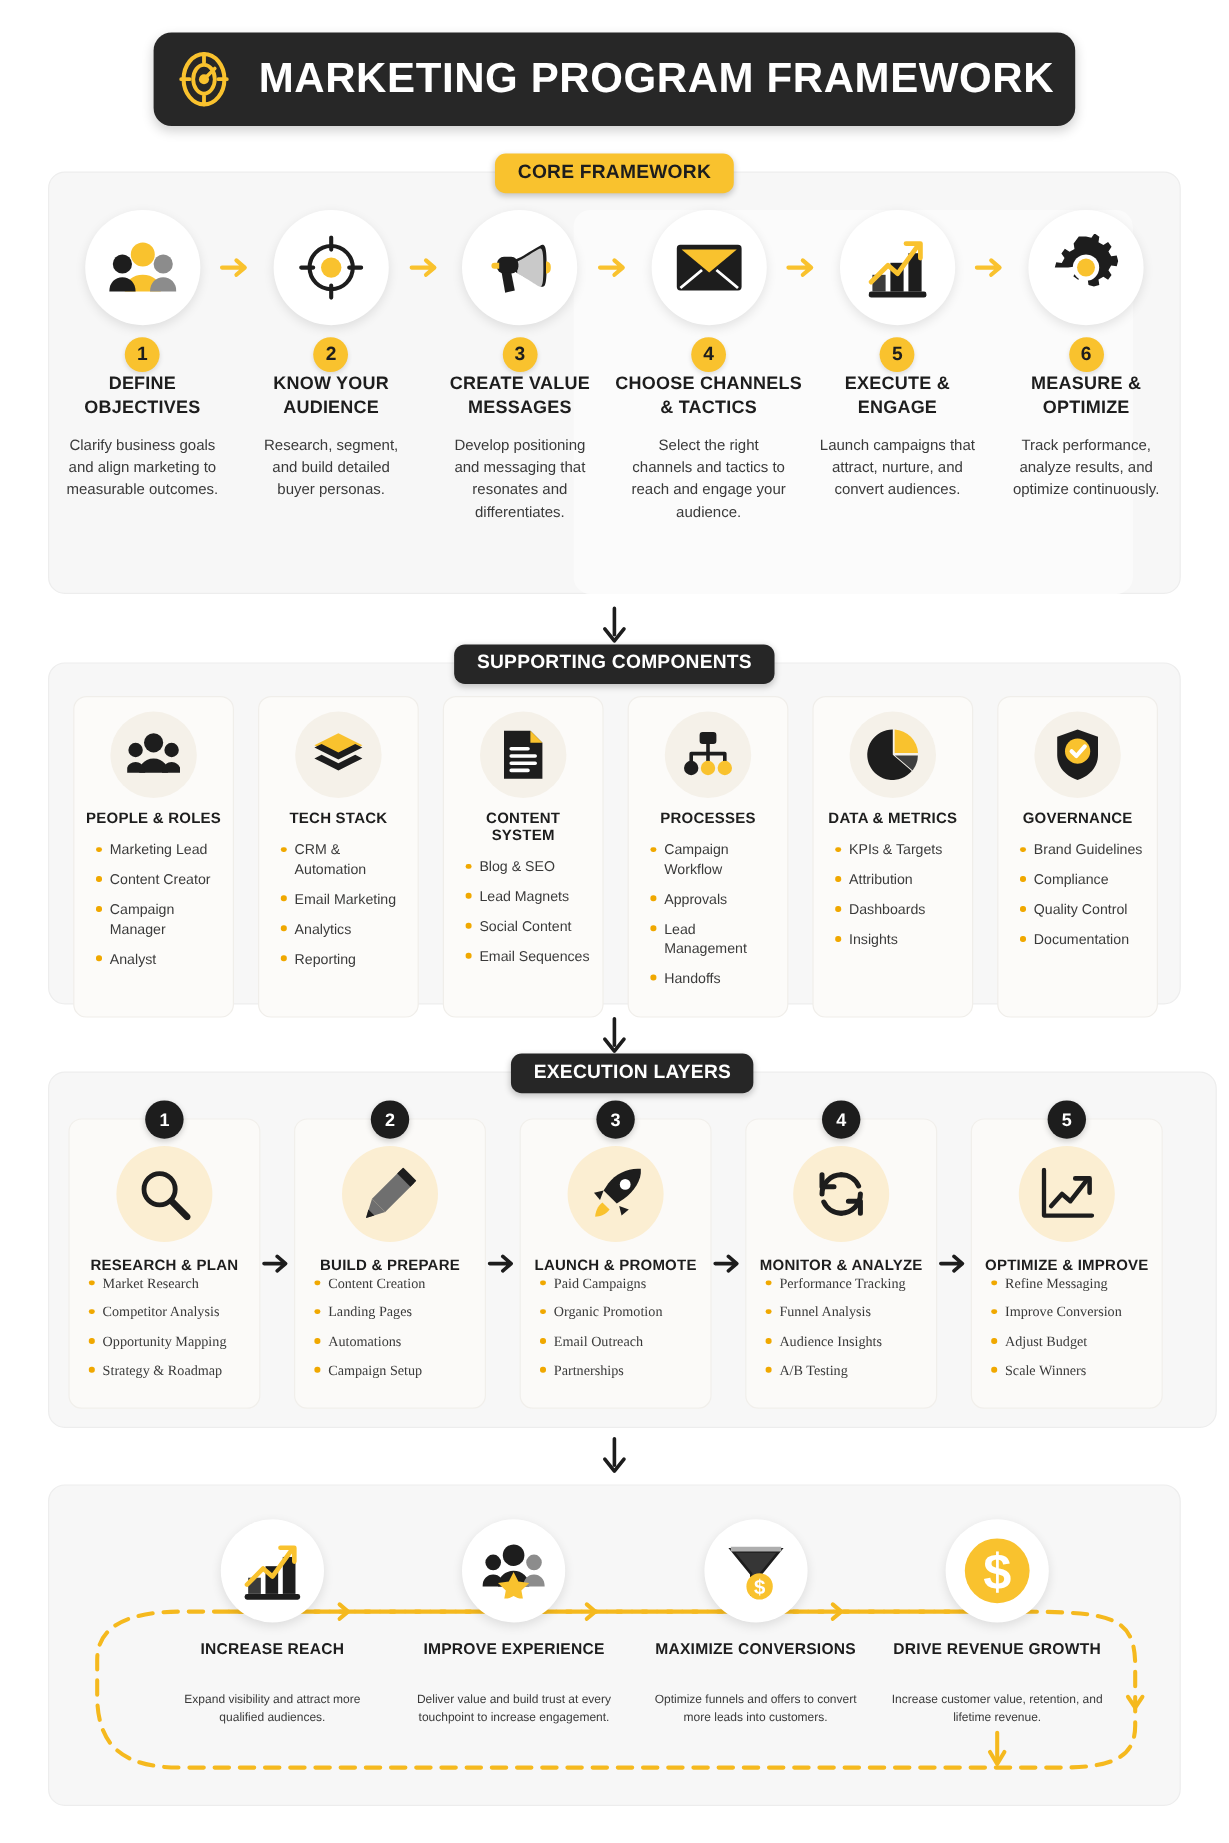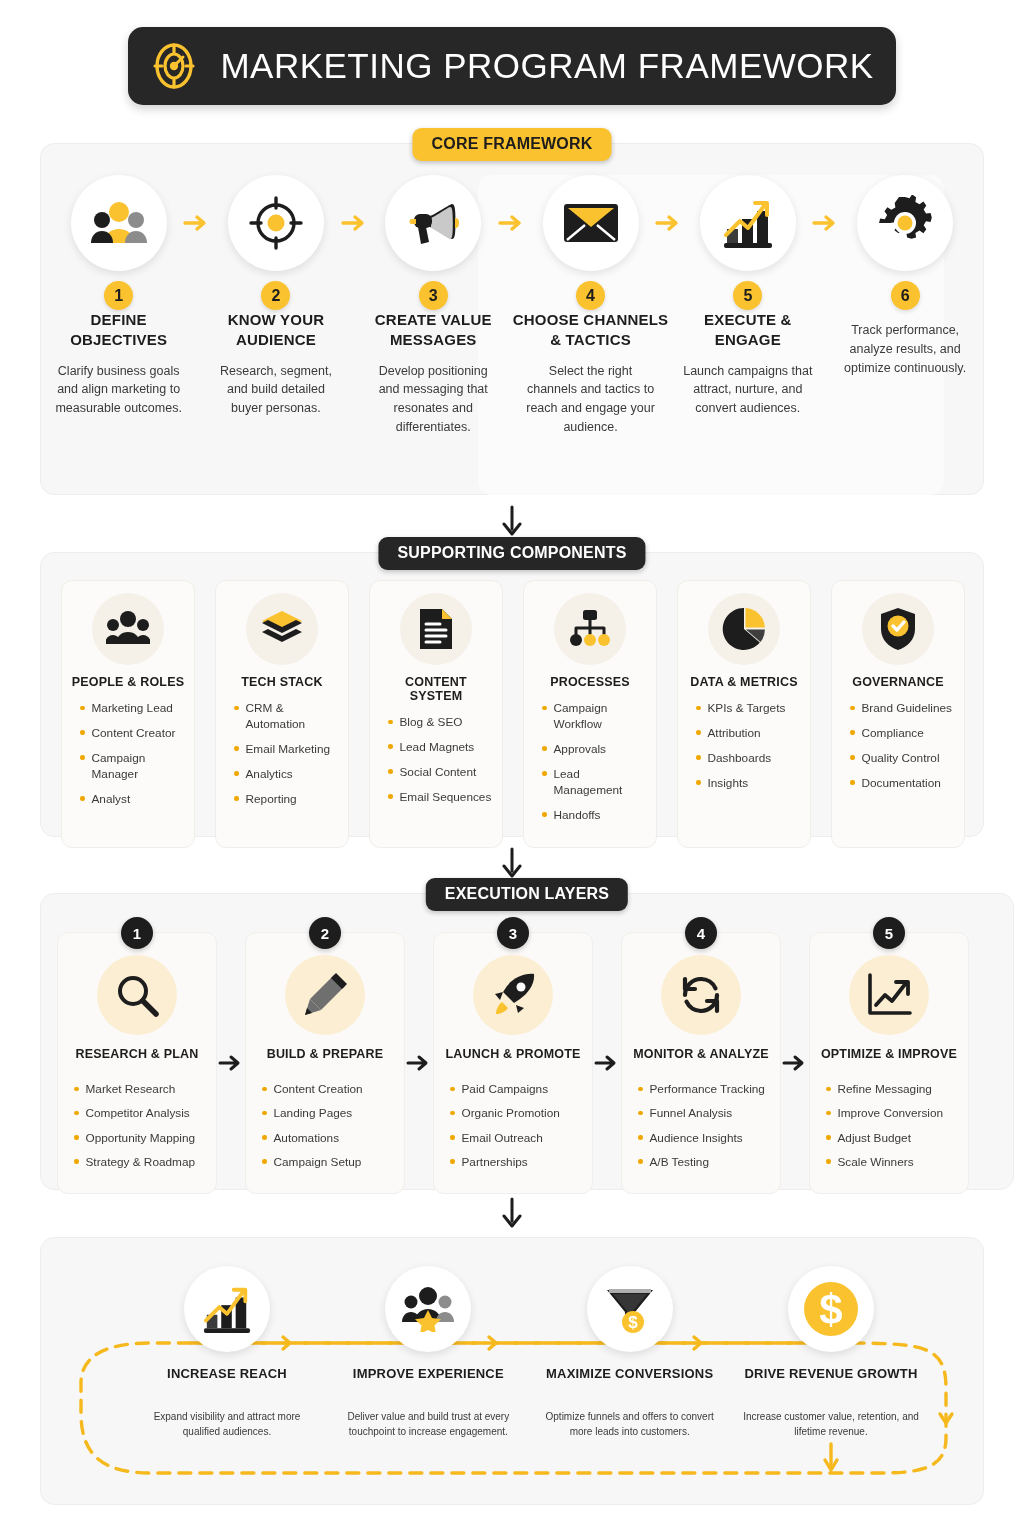--- a/index.html
+++ b/index.html
@@ -13,21 +13,21 @@
   #page { position: relative; width: 1024px; height: 1536px; padding: 0; }
 
   
   .titlebar {
     position: absolute; left: 128px; top: 27px; width: 768px; height: 78px;
     background: #272727; border-radius: 15px;
     display: flex; align-items: center; justify-content: center; gap: 22px;
     box-shadow: 0 4px 10px rgba(0,0,0,0.18);
   }
   .titlebar .ttl {
-    color: #ffffff; font-size: 35px; font-weight: normal; letter-spacing: 0.5px;
+    color: #ffffff; font-size: 35px; font-weight: bold; letter-spacing: 0.5px;
     white-space: nowrap;
   }
 
   
   .section {
     position: absolute;
     background: #f7f7f7;
     border: 1px solid #ededed;
     border-radius: 14px;
   }
@@ -141,21 +141,21 @@
   }
   .exec-circle {
     width: 80px; height: 80px; border-radius: 50%;
     background: #fbeed2;
     display: flex; align-items: center; justify-content: center;
   }
   .exec-title {
     margin-top: 12px; font-size: 12.5px; font-weight: bold; color: #1d1d1d;
     text-align: center; letter-spacing: 0.2px; white-space: nowrap;
   }
-  .exec-list { margin-top: 21px; width: 100%; padding-left: 8px; }
+  .exec-list { margin-top: 1px; width: 100%; padding-left: 8px; font-family: Liberation Serif, serif; }
   .exec-li {
     font-size: 11.8px; color: #3a3a3a; line-height: 1.3;
     margin-bottom: 9px; display: flex; align-items: baseline; gap: 7px;
   }
   .exec-arrow {
     flex: 0 0 28px; display: flex; align-items: center; justify-content: center;
   }
 
   
   #sec-scale { left: 40px; top: 1237px; width: 944px; height: 268px; }
@@ -319,20 +319,21 @@
       <div class="core-circle">
         <span>
           <svg width="56" height="56" viewBox="0 0 56 56">
             <path d="M28 2l4.5 1.2 2.6-3.8 4 2.9-.7 4.6 4.1 2.3 3.9-2.6 2.9 4-2.6 3.9 2.3 4.1 4.6-.7 1.2 4.5-1.2 4.5-4.6-.7-2.3 4.1 2.6 3.9-2.9 4-3.9-2.6-4.1 2.3.7 4.6-4.5 1.2-4.5-1.2-.7-4.6-4.1-2.3-3.9 2.6-4-2.9 2.6-3.9-2.3-4.1-4.6.7L2 28l1.2-4.5 4.6.7 2.3-4.1-2.6-3.9 2.9-4 3.9 2.6 4.1-2.3-.7-4.6L22 2z" fill="#1d1d1d" transform="translate(0,0)"></path>
             <circle cx="28" cy="28" r="11" fill="#ffffff"></circle>
             <circle cx="28" cy="28" r="7.5" fill="#F9C22E"></circle>
           </svg>
         </span>
       </div>
       <div class="num-badge">6</div>
+      <div class="core-title">MEASURE &amp; OPTIMIZE</div>
       <div class="core-desc">Track performance, analyze results, and optimize continuously.</div>
     </div>
   </div>
 
   <span class="connector" style="top:505px;">
     <svg width="26" height="34" viewBox="0 0 26 34">
         <path d="M13 2v22 M5 19l8 10 8-10" fill="none" stroke="#1d1d1d" stroke-width="3" stroke-linecap="round" stroke-linejoin="round"></path>
       </svg>
   </span>
 

